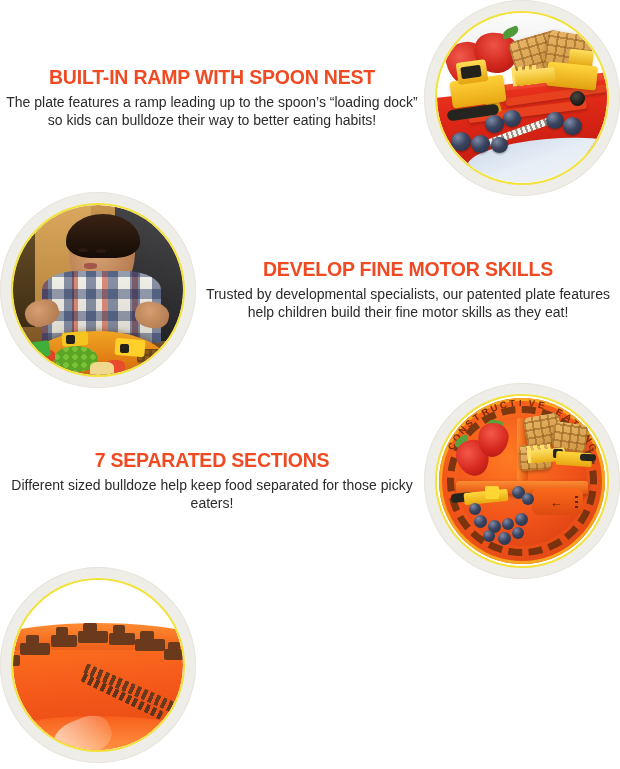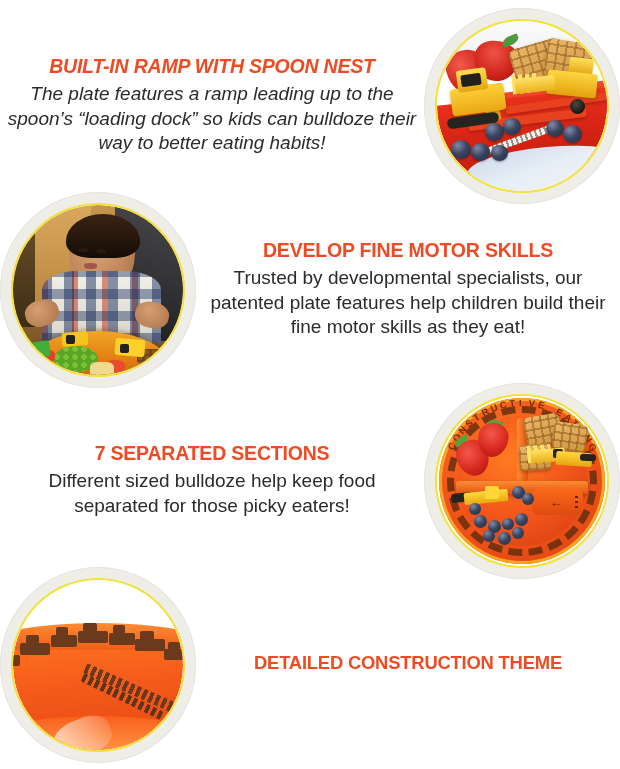--- a/index.html
+++ b/index.html
@@ -43,21 +43,21 @@
     font-weight: bold;
     font-size: 19.5px;
     letter-spacing: -0.2px;
     line-height: 1.12;
     margin: 0 0 4px 0;
     white-space: nowrap;
   }
   .headline.smaller { font-size: 18.4px; }
   .body-text {
     color: #2b2b2b;
-    font-size: 19px;
+    font-size: 14px;
     line-height: 1.30;
     margin: 0;
   }
 
   
   .photo-wrap {
     flex: 0 0 auto;
     width: 196px;
     height: 196px;
     position: relative;
@@ -450,21 +450,21 @@
     position: absolute; left: -10%; bottom: 0%; width: 120%; height: 20%;
     background: linear-gradient(#f8601c,#ff9140);
     border-radius: 50% 50% 0 0 / 60% 60% 0 0;
   }
 </style>
 </head>
 <body>
 
 <div class="infographic">
 
-  <div class="feature text-left" style="top:8px; height:196px;font-style:italic;">
+  <div class="feature text-left" style="top:0; height:196px;">
 
     <div class="copy">
       <p class="headline">BUILT-IN RAMP WITH SPOON NEST</p>
       <p class="body-text">The plate features a ramp leading up to the spoon’s “loading dock” so kids can bulldoze their way to better eating habits!</p>
     </div>
 
     <div class="photo-wrap">
       <div class="photo-outer"></div>
       <div class="photo-ring">
         <div class="photo-inner">
@@ -611,21 +611,20 @@
             <div class="bb bb10"></div>
           </div>
         </div>
       </div>
     </div>
   </div>
 
   <div class="feature text-right" style="top:565px; height:200px;">
 
     <div class="copy">
-      <p class="headline smaller">DETAILED CONSTRUCTION THEME</p>
     </div>
 
     <div class="photo-wrap">
       <div class="photo-outer"></div>
       <div class="photo-ring">
         <div class="photo-inner">
           <div class="scene s4">
             <div class="bowl"></div>
             <div class="rim-band"></div>
             <div class="veh-row" id="veh-row">

